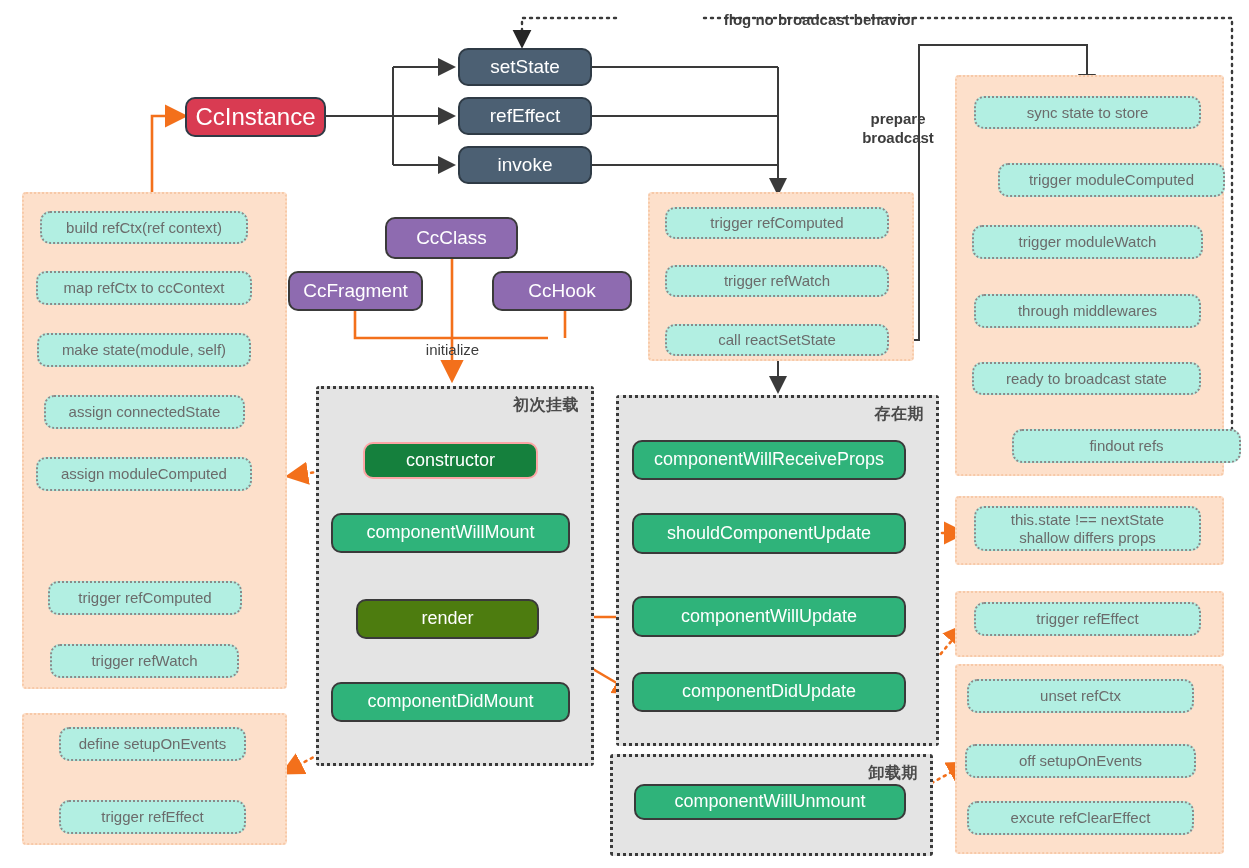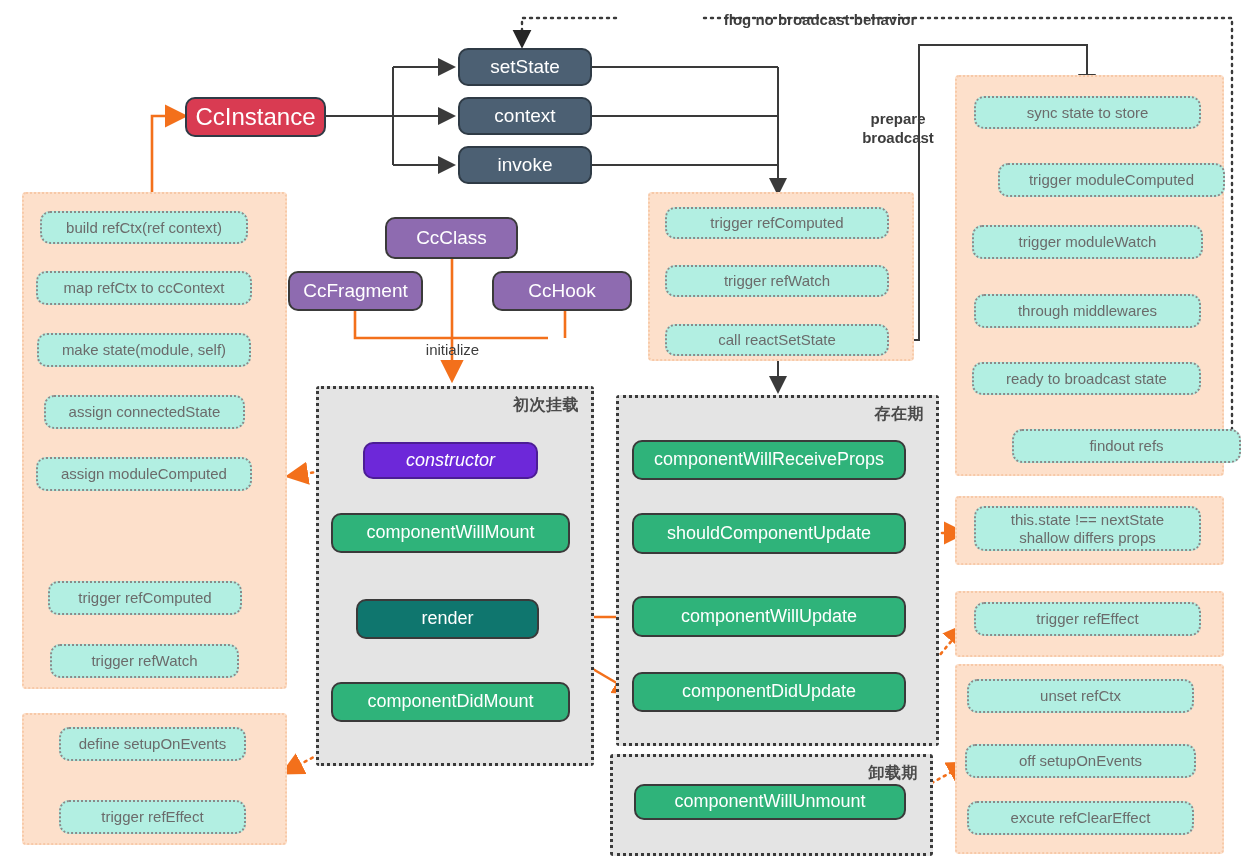--- a/index.html
+++ b/index.html
@@ -43,29 +43,29 @@
   }
   .n-crimson{
     background:#d93b52;border:2px solid #2f3b46;
     color:#ffffff;font-size:24px;
   }
   .n-purple{
     background:#8e6bb0;border:2px solid #3a3a3a;
     color:#ffffff;font-size:19px;
   }
   .n-magenta{
-    background:#6d28d9;border:2px solid #4c1d95;
-    color:#ffffff;font-size:18px;font-style:italic;
+    background:#15803d;border:2px solid #fca5a5;
+    color:#ffffff;font-size:18px;
   }
   .n-green{
     background:#2fb37a;border:2px solid #3a3a3a;
     color:#ffffff;font-size:18px;
   }
   .n-red{
-    background:#0f766e;border:2px solid #3a3a3a;
+    background:#4d7c0f;border:2px solid #3a3a3a;
     color:#ffffff;font-size:18px;
   }
 
   
   .edge-label{
     position:absolute;font-size:15px;font-weight:bold;color:#3d3d3d;
     text-align:center;line-height:1.25;white-space:pre-line;
   }
   .edge-label.plain{font-weight:normal;font-size:15px;color:#3d3d3d;}
 </style>
@@ -173,21 +173,21 @@
   </svg>
 
   <div class="edge-label" style="left:705px;top:11px;width:230px;">flog no broadcast behavior</div>
   <div class="edge-label" style="left:848px;top:110px;width:100px;">prepare
 broadcast</div>
   <div class="edge-label plain" style="left:400px;top:341px;width:105px;">initialize</div>
 
   <div class="node n-crimson" style="left:185px;top:97px;width:141px;height:40px;">CcInstance</div>
 
   <div class="node n-slate" style="left:458px;top:48px;width:134px;height:38px;">setState</div>
-  <div class="node n-slate" style="left:458px;top:97px;width:134px;height:38px;">context</div>
+  <div class="node n-slate" style="left:458px;top:97px;width:134px;height:38px;">refEffect</div>
   <div class="node n-slate" style="left:458px;top:146px;width:134px;height:38px;">invoke</div>
 
   <div class="node n-purple" style="left:385px;top:217px;width:133px;height:42px;">CcClass</div>
   <div class="node n-purple" style="left:288px;top:271px;width:135px;height:40px;">CcFragment</div>
   <div class="node n-purple" style="left:492px;top:271px;width:140px;height:40px;">CcHook</div>
 
   <div class="grp-peach" style="left:22px;top:192px;width:261px;height:493px;"></div>
   <div class="node n-mint" style="left:40px;top:211px;width:208px;height:33px;">build refCtx(ref context)</div>
   <div class="node n-mint" style="left:36px;top:271px;width:216px;height:34px;">map refCtx to ccContext</div>
   <div class="node n-mint" style="left:37px;top:333px;width:214px;height:34px;">make state(module, self)</div>

